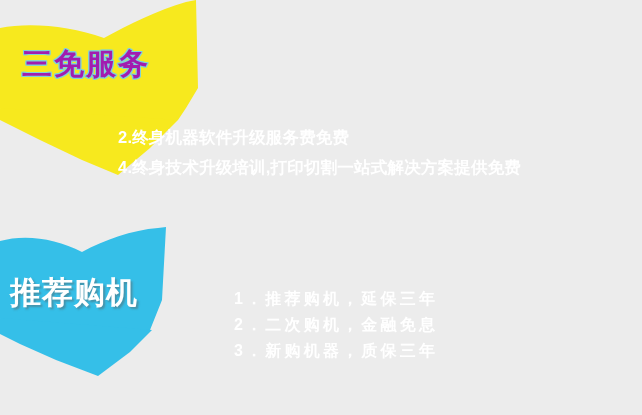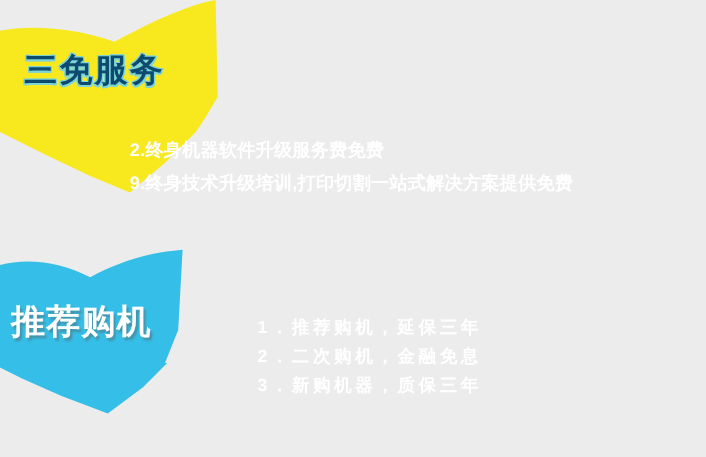--- a/index.html
+++ b/index.html
@@ -77,21 +77,21 @@
     position: absolute;
     font-weight: bold;
     white-space: nowrap;
     color: #ffffff;
   }
   #title-top {
     left: 22px;
     top: 44px;
     font-size: 30px;
     letter-spacing: 2px;
-    color: #0c4a6e;
+    color: #a21caf;
     -webkit-text-stroke: 1.4px #7fd4d8;
     paint-order: stroke fill;
     text-shadow:
        1px 0 0 #7fd4d8, -1px 0 0 #7fd4d8,
        0 1px 0 #7fd4d8, 0 -1px 0 #7fd4d8,
        1px 1px 0 #7fd4d8, -1px -1px 0 #7fd4d8,
        1px -1px 0 #7fd4d8, -1px 1px 0 #7fd4d8;
   }
   #title-bottom {
     left: 10px;
@@ -113,21 +113,21 @@
     <svg width="642" height="415" viewBox="0 0 642 415" xmlns="http://www.w3.org/2000/svg">
       <path d="M 0,28 C 30,22 70,26 104,38 C 130,24 158,10 186,2 L 196,0 L 198,88 L 186,108 L 178,120 L 14,120 L 0,108 Z" fill="#f7e91e"></path>
       <path d="M 0,108 L 178,120 L 150,148 L 118,175 L 82,160 L 40,140 L 0,120 Z" fill="#f7e91e"></path>
     </svg>
   </div>
 
   <div class="ribbon-title" id="title-top">三免服务</div>
 
   <div class="body-block" id="top-lines">
     <span class="line">2.终身机器软件升级服务费免费</span>
-    <span class="line">9.终身技术升级培训,打印切割一站式解决方案提供免费</span>
+    <span class="line">4.终身技术升级培训,打印切割一站式解决方案提供免费</span>
   </div>
 
   <div id="panel-bottom"></div>
 
   <div class="layer">
     <svg width="642" height="415" viewBox="0 0 642 415" xmlns="http://www.w3.org/2000/svg">
       <path d="M 0,241 C 24,234 56,238 82,252 C 104,240 132,230 158,228 L 166,227 L 162,300 L 150,330 L 10,330 L 0,318 Z" fill="#35bfe8"></path>
       <path d="M 0,318 L 152,330 L 130,352 L 98,376 L 56,360 L 20,344 L 0,334 Z" fill="#35bfe8"></path>
     </svg>
   </div>

